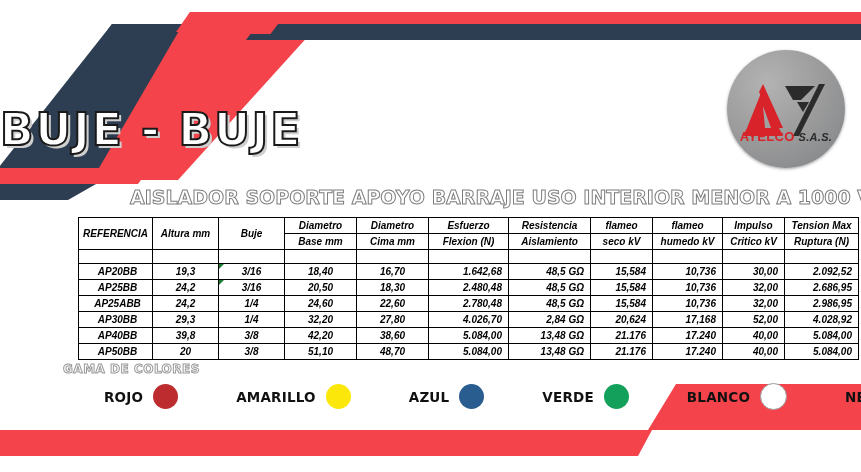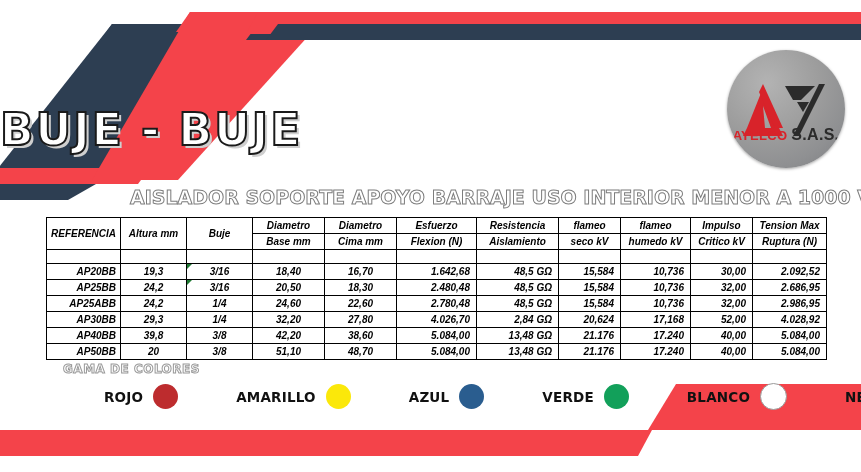--- a/index.html
+++ b/index.html
@@ -24,21 +24,21 @@
     box-shadow:0 1px 3px rgba(0,0,0,.35);
     overflow:hidden;
   }
   .logo-inner{position:absolute;inset:0;}
   .logo-text{
     position:absolute;left:0;right:0;bottom:24px;text-align:center;
     font-size:13px;font-weight:bold;letter-spacing:.3px;
     font-family:"Liberation Sans", sans-serif;
   }
   .logo-text .a1{color:#d8232a;}
-  .logo-text .a2{color:#2b2b2b;font-size:16px;}
+  .logo-text .a2{color:#2b2b2b;font-size:11px;font-style:italic;}
 
   
   .title{
     position:absolute;left:0;right:0;top:104px;
     font-family:"DejaVu Sans", sans-serif;
     font-size:44px;font-weight:bold;letter-spacing:2px;
     color:#ffffff;
     -webkit-text-stroke:2px #1a1a1a;
     text-shadow:3px 3px 0 #cfcfcf;
     white-space:nowrap;
@@ -46,21 +46,21 @@
   .subtitle{
     position:absolute;left:130px;top:186px;
     font-family:"DejaVu Sans", sans-serif;
     font-size:19px;font-weight:bold;letter-spacing:0px;
     color:#ffffff;
     -webkit-text-stroke:1px #7d7d7d;
     white-space:nowrap;
   }
 
   
-  .tbl-wrap{position:absolute;left:46px;top:217px;width:756px;}
+  .tbl-wrap{position:absolute;left:78px;top:217px;width:756px;}
   table.spec{
     border-collapse:collapse;
     width:756px;
     table-layout:fixed;
     font-family:"Liberation Sans", sans-serif;
   }
   table.spec td, table.spec th{
     border:1px solid #000000;
     font-size:10px;
     font-style:italic;
@@ -69,21 +69,21 @@
     height:13px;
     line-height:12px;
     background:#ffffff;
     color:#000000;
     white-space:nowrap;
     overflow:hidden;
   }
   table.spec th{text-align:center;}
   table.spec td.c{text-align:center;}
   table.spec td.r{text-align:right;padding-right:6px;font-style:italic;}
-  table.spec td.l{text-align:right;padding-left:8px;}
+  table.spec td.l{text-align:center;padding-left:8px;}
   tr.spacer td{height:11px;border-left:1px solid #000;border-right:1px solid #000;border-top:1px solid #000;border-bottom:1px solid #000;}
   .cmt{position:relative;}
   .cmt:after{
     content:"";position:absolute;top:0;left:0;
     border-top:5px solid #1f7a33;border-right:5px solid transparent;
   }
 
   
   .gama{
     position:absolute;left:63px;top:362px;

